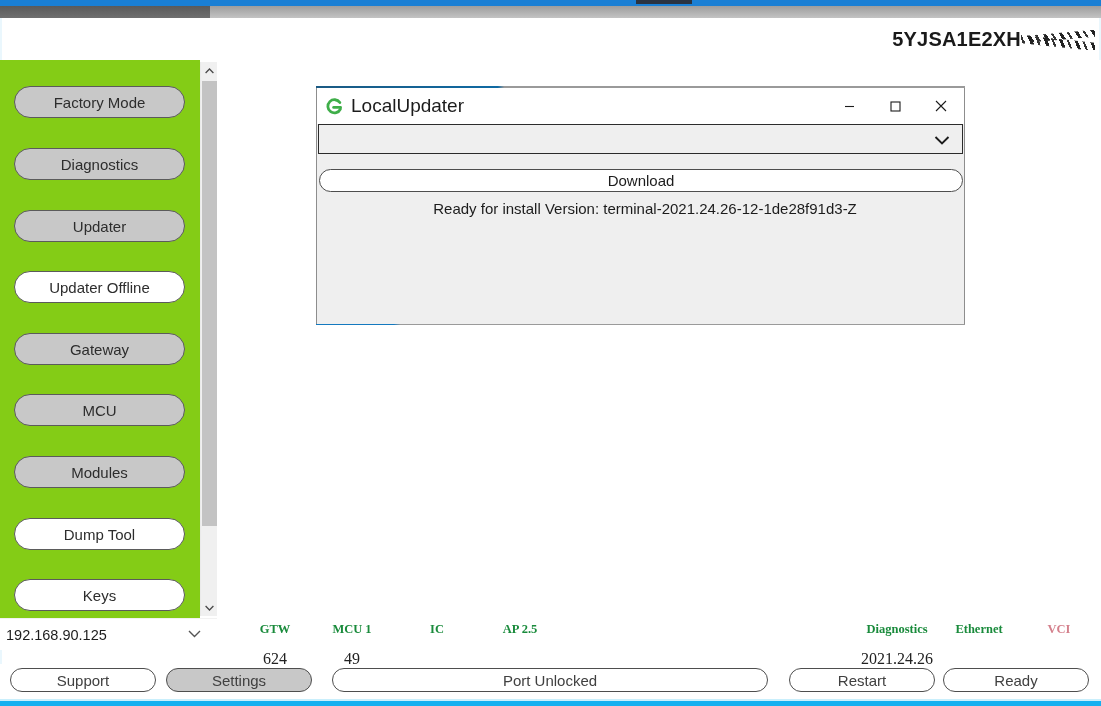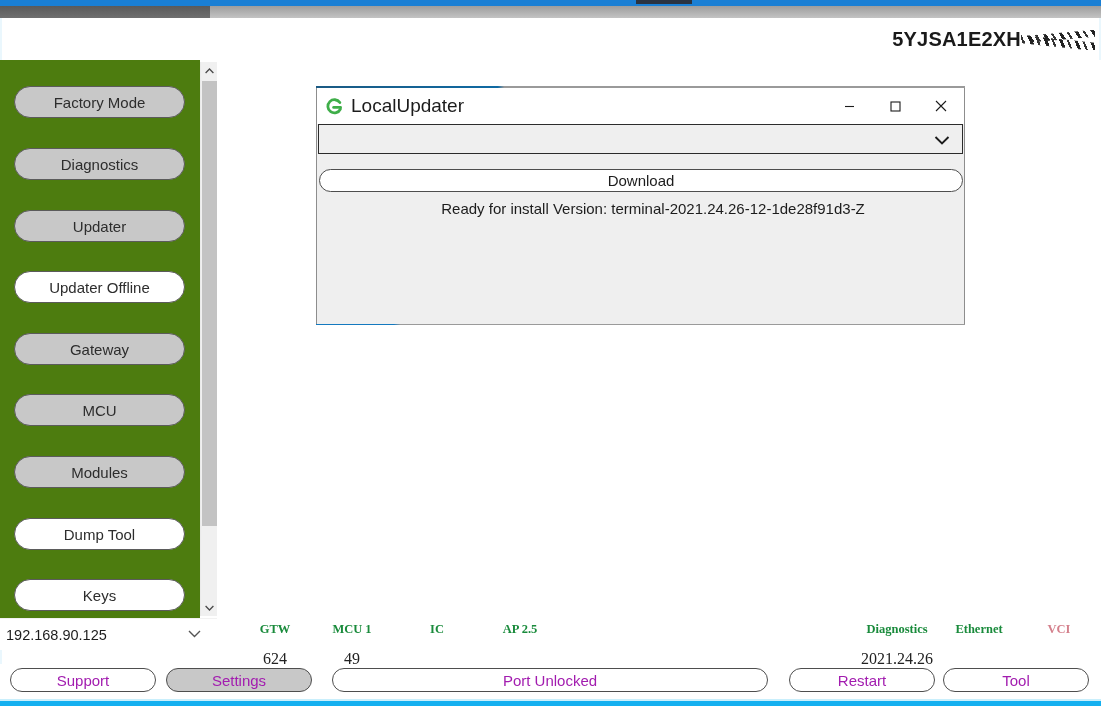--- a/index.html
+++ b/index.html
@@ -70,21 +70,21 @@
        62deg, #222 0 3px, transparent 3px 7px,
        #333 7px 9px, transparent 9px 14px);
   }
   .vin-redacted::before { top: 5px; transform: rotate(-5deg); height: 7px; }
   .vin-redacted::after  { top: 11px; transform: rotate(6deg); height: 8px; }
 
   
   .sidebar {
     position: absolute; left: 0; top: 60px;
     width: 200px; height: 558px;
-    background: #4d7c0f;
+    background: #84cc16;
   }
   .side-btn {
     position: absolute;
     left: 14px; width: 171px; height: 32px;
     border: 1px solid #5b5b5b;
     border-radius: 16px;
     background: #c8c8c8;
     color: #2d2d2d;
     font-size: 15px;
     display: flex; align-items: center; justify-content: center;
@@ -205,21 +205,21 @@
     border: 1px solid #4e4e4e;
     border-radius: 12px;
     background: #ffffff;
     color: #1c1c1c;
     font-size: 15px;
     display: flex; align-items: center; justify-content: center;
     cursor: pointer; user-select: none;
   }
 
   .dlg-status {
-    position: absolute; left: 8px; top: 112px;
+    position: absolute; left: 0; top: 112px;
     width: 647px;
     text-align: center;
     font-size: 15px;
     color: #1c1c1c;
     padding-left: 9px;
   }
 
   
   .status-strip {
     position: absolute; left: 217px; top: 618px;
@@ -243,21 +243,21 @@
   .bottom-bar {
     position: absolute; left: 0; top: 664px;
     width: 1101px; height: 36px;
     background: #ffffff;
   }
   .bot-btn {
     position: absolute; top: 4px; height: 24px;
     border: 1px solid #4e4e4e;
     border-radius: 12px;
     background: #ffffff;
-    color: #a21caf;
+    color: #404040;
     font-size: 15px;
     display: flex; align-items: center; justify-content: center;
     cursor: pointer; user-select: none;
     white-space: nowrap;
   }
   .bot-btn.gray { background: #c8c8c8; }
 
   .bottom-accent {
     position: absolute; left: 0; bottom: 0;
     width: 1101px; height: 5px;
@@ -436,20 +436,20 @@
     <div class="bot-btn gray" style="left:166px; width:146px">
         <span>Settings</span>
       </div>
     <div class="bot-btn" style="left:332px; width:436px">
         <span>Port Unlocked</span>
       </div>
     <div class="bot-btn" style="left:789px; width:146px">
         <span>Restart</span>
       </div>
     <div class="bot-btn" style="left:943px; width:146px">
-        <span>Tool</span>
+        <span>Ready</span>
       </div>
   </div>
 
   <div class="bottom-accent-inner"></div>
   <div class="bottom-accent"></div>
 
 </div>
 
 </body></html>

